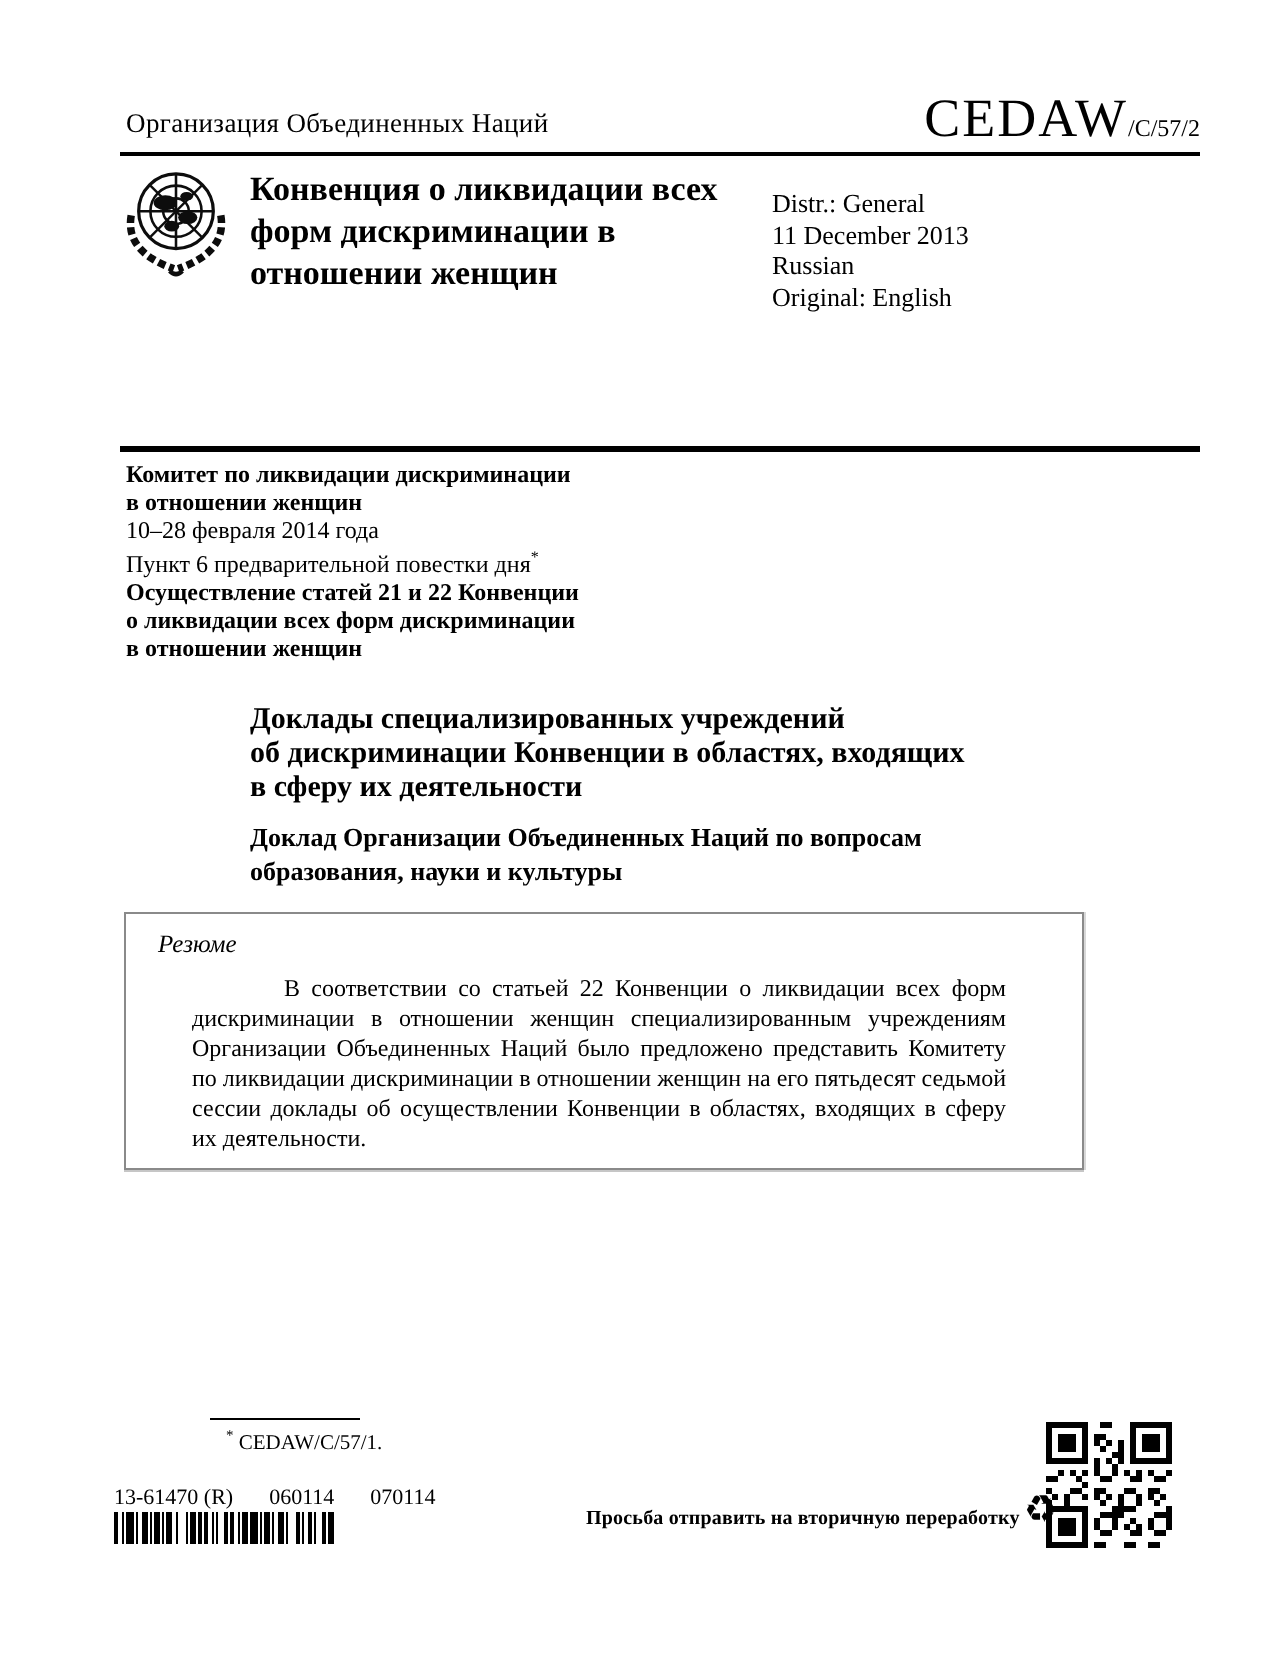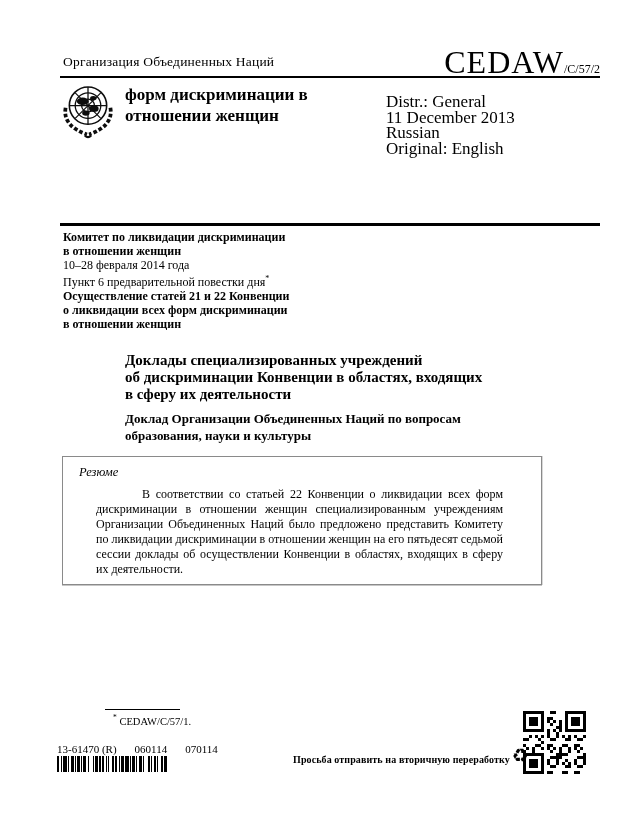--- a/index.html
+++ b/index.html
@@ -9,29 +9,29 @@
     background:#ffffff;
     font-family:"Liberation Serif", serif;
     color:#000;
     overflow:hidden;
   }
   .abs{position:absolute;}
 
   
   .org-name{left:63px;top:54px;font-size:13.5px;letter-spacing:.2px;}
   .doc-symbol{left:380px;top:44px;width:220px;text-align:right;white-space:nowrap;}
-  .doc-symbol .big{font-size:32px;letter-spacing:1px;}
+  .doc-symbol .big{font-size:27px;letter-spacing:1px;}
   .doc-symbol .small{font-size:12px;}
   .rule-thin{left:60px;top:76px;width:540px;height:2px;background:#000;}
   .rule-thick{left:60px;top:223px;width:540px;height:3px;background:#000;}
 
   .emblem{left:56px;top:81px;width:64px;height:62px;}
 
   .masthead-title{left:125px;top:84px;width:255px;font-weight:bold;font-size:17px;line-height:21px;}
-  .distr{left:386px;top:94px;font-size:17px;line-height:15.5px;}
+  .distr{left:386px;top:94px;font-size:13px;line-height:15.5px;}
 
   
   .committee{left:63px;top:231px;font-size:12px;line-height:13.8px;}
   .committee .b{font-weight:bold;}
   .committee sup{font-size:8px;}
 
   
   .main-title{left:125px;top:352px;width:440px;font-weight:bold;font-size:15px;line-height:17px;}
   .sub-title{left:125px;top:411px;width:440px;font-weight:bold;font-size:13px;line-height:16.5px;}
 
@@ -99,20 +99,21 @@
       </g>
       <g stroke="#0d0d0d" fill="none">
         <path d="M18,48 Q12,82 58,98" stroke-width="7" stroke-dasharray="7 4"></path>
         <path d="M102,48 Q108,82 62,98" stroke-width="7" stroke-dasharray="7 4"></path>
         <path d="M54,100 Q60,106 66,100" stroke-width="4"></path>
       </g>
     </svg>
   </div>
 
   <div class="abs masthead-title">
+    <div>Конвенция о ликвидации всех</div>
     <div>форм дискриминации в</div>
     <div>отношении женщин</div>
   </div>
 
   <div class="abs distr">
     <div>Distr.: General</div>
     <div>11 December 2013</div>
     <div>Russian</div>
     <div>Original: English</div>
   </div>

